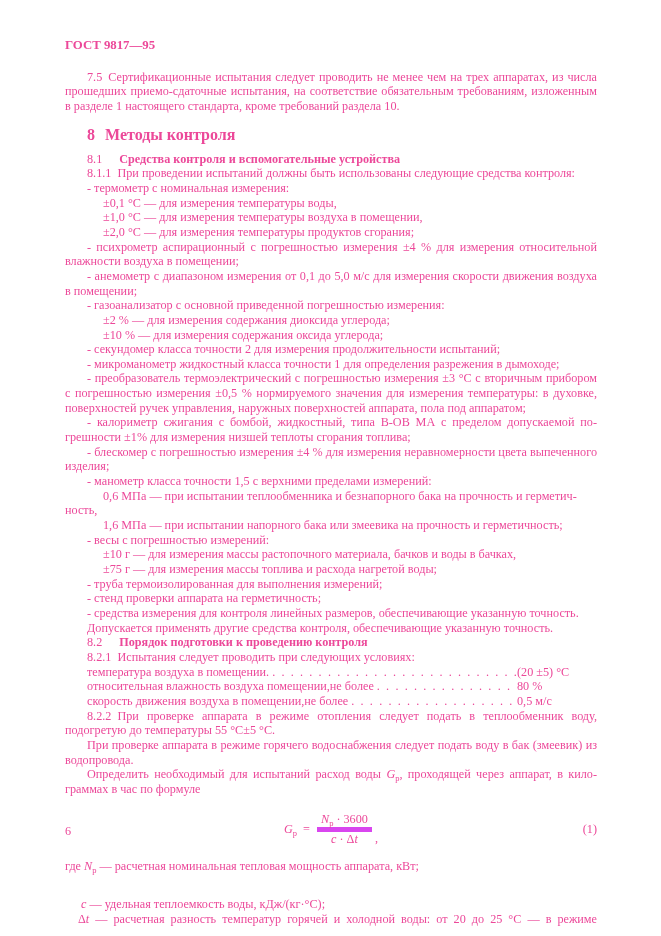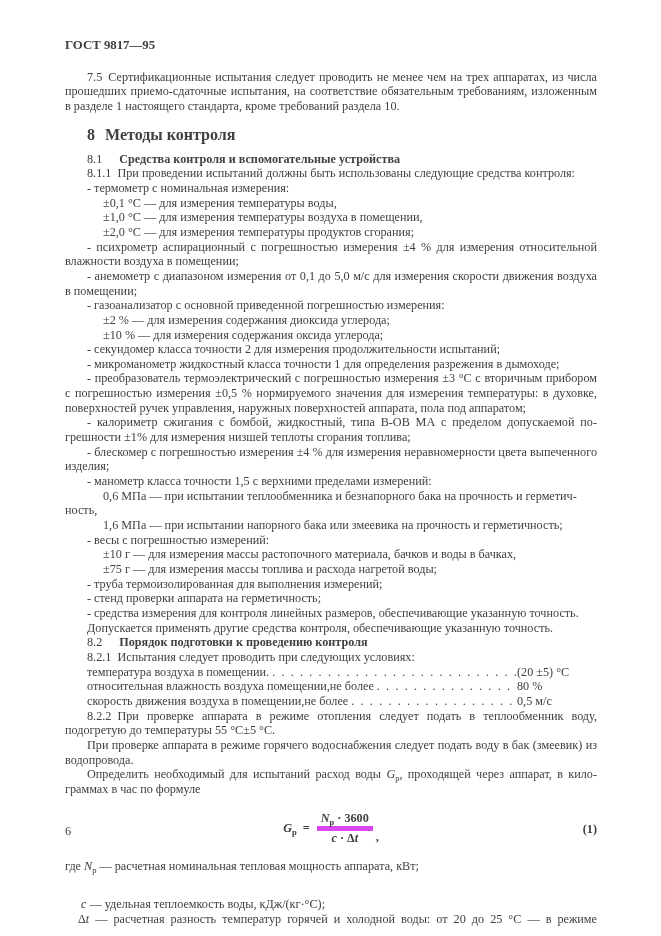--- a/index.html
+++ b/index.html
@@ -1,38 +1,38 @@
 <!DOCTYPE html>
 <html lang="ru"><head>
 <meta charset="utf-8">
 <style>
   html,body{margin:0;padding:0;background:#fff;}
   .page{
     width:661px;height:928px;position:relative;box-sizing:border-box;
-    background:#ffffff;color:#404040;
+    background:#ffffff;color:#ec4899;
     padding:38px 64px 0 65px;
     font-family:"Liberation Serif","DejaVu Serif",serif;
     font-size:12.2px;line-height:14.65px;
     overflow:hidden;
   }
   .running-header{font-weight:bold;font-size:12.8px;margin-bottom:17px;}
   .doc-body{width:532px;}
   .p{text-indent:22px;text-align:justify;hyphens:manual;}
   .li{text-indent:22px;text-align:justify;hyphens:manual;}
   .li2{text-indent:38px;text-align:left;}
   .h1{font-weight:bold;font-size:16px;line-height:16px;margin:13px 0 9px;text-indent:22px;}
   .h2{text-indent:22px;}
   .h1 .hnum{margin-right:10px;}
   .h2 .hnum{margin-right:17px;}
   .h2 .htitle{font-weight:bold;}
   .dotrow{display:flex;align-items:flex-start;padding-left:22px;}
   .dlabel{white-space:nowrap;flex:0 0 auto;}
   .dots{flex:1 1 auto;overflow:hidden;white-space:nowrap;letter-spacing:1.6px;padding:0 3px;}
   .dval{flex:0 0 80px;white-space:nowrap;}
-  .formula{position:relative;display:flex;justify-content:center;align-items:flex-start;margin:15px 0 13px;min-height:34px;font-weight:bold;}
+  .formula{position:relative;display:flex;justify-content:center;align-items:flex-end;margin:15px 0 13px;min-height:34px;}
   .fmain{display:inline-flex;align-items:center;}
   .flhs{margin-right:6px;}
   .feq{margin-right:7px;}
   .frac{display:inline-flex;flex-direction:column;align-items:center;line-height:13px;}
   .fnum{border-bottom:5px solid #d946ef;padding:0 4px 1px;}
   .fden{padding-top:1px;}
   .ftail{margin-left:3px;align-self:flex-end;}
   .feqno{position:absolute;right:0;top:50%;transform:translateY(-50%);}
   .def0{text-align:justify;}
   .def1{padding-left:16px;margin-top:24px;}

